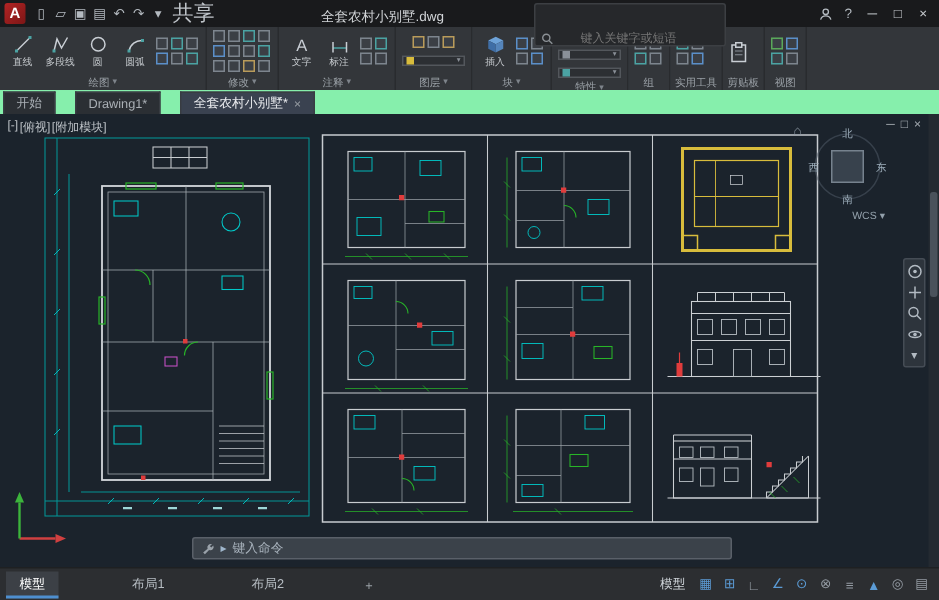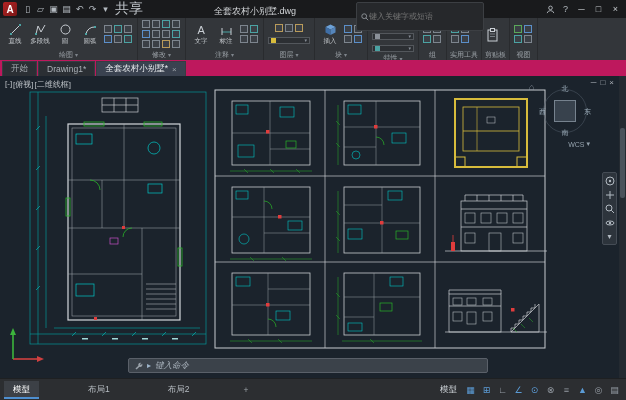--- a/index.html
+++ b/index.html
@@ -7,21 +7,21 @@
   body { font-family:"Liberation Sans","DejaVu Sans",sans-serif; background:#000; overflow:hidden; }
   .app { position:relative; width:626px; height:400px; background:#2b2d30; display:flex; flex-direction:column; overflow:hidden; }
 
   
   .titlebar { position:relative; flex:0 0 18px; background:#191a1c; display:flex; align-items:center; color:#c8c8c8; font-size:9px; }
   .logo { width:14px; height:14px; margin-left:3px; background:linear-gradient(135deg,#b32424,#7c1616); color:#fff; font-weight:bold; font-size:10px; display:flex; align-items:center; justify-content:center; border-radius:2px; }
   .qat { display:flex; align-items:center; margin-left:4px; }
   .qat-icon { width:13px; height:14px; display:flex; align-items:center; justify-content:center; color:#b4bac0; font-size:9px; }
   .share { margin-left:3px; color:#bfc4c9; font-size:14px; }
   .tb-title { position:absolute; left:160px; top:0; width:190px; height:22px; display:flex; align-items:center; justify-content:center; font-size:9px; color:#d2d5d8; white-space:nowrap; }
-  .tb-search { position:absolute; left:356px; top:2px; width:128px; height:29px; background:#26282b; border:1px solid #3c3f43; border-radius:2px; display:flex; align-items:center; padding:0 4px; gap:0; }
+  .tb-search { position:absolute; left:356px; top:2px; width:128px; height:29px; background:#26282b; border:1px solid #3c3f43; border-radius:2px; display:flex; align-items:flex-end; padding:0 4px; gap:18px; }
   .tb-search input { flex:1; background:transparent; border:none; outline:none; color:#8a8f94; font-size:8px; font-family:inherit; min-width:0; }
   .tb-right { position:absolute; right:2px; top:0; height:18px; display:flex; align-items:center; }
   .tb-ico { width:15px; height:16px; display:flex; align-items:center; justify-content:center; color:#b4bac0; }
   .win-btn { width:17px; height:16px; display:flex; align-items:center; justify-content:center; color:#c4c8cc; font-size:9px; }
 
   
   .menubar { flex:0 0 14px; background:#2e3033; display:flex; align-items:flex-end; padding-left:6px; }
   .mtab { padding:2px 6px 2px; font-size:8.5px; color:#c2c6ca; white-space:nowrap; }
   .mtab.active { background:#3e4145; color:#ffffff; }
 
@@ -40,21 +40,21 @@
   .tiny.teal { border-color:#4ba3a3; }
   .tiny.blue { border-color:#5b8fc9; }
   .tiny.warm { border-color:#b99b5a; }
   .tiny.green { border-color:#5aa85a; }
   .ddbar { width:42px; height:7px; border:1px solid #53575c; background:#2c2f33; display:flex; align-items:center; padding:0 2px; gap:2px; margin:1px 0; }
   .ddbar .chip { width:5px; height:5px; }
   .ddbar .dchev { margin-left:auto; font-size:5px; color:#8a9098; line-height:1; }
   .layers-col, .props-col { display:flex; flex-direction:column; justify-content:center; }
 
   
-  .filetabs { flex:0 0 16px; background:#be185d; display:flex; align-items:flex-end; padding-left:2px; gap:1px; }
+  .filetabs { flex:0 0 16px; background:#86efac; display:flex; align-items:flex-end; padding-left:2px; gap:13px; }
   .ftab { height:15px; padding:0 8px; font-size:8.5px; color:#aab0b6; background:#2b2f34; display:flex; align-items:center; gap:4px; border:1px solid #383c42; border-bottom:none; white-space:nowrap; }
   .ftab.active { background:#3a4250; color:#e9ebee; }
   .ftab .fx { font-size:8px; color:#9aa0a6; }
 
   
   .canvas { position:relative; flex:1; background:#1b232c; overflow:hidden; }
   .vp-label { position:absolute; left:5px; top:3px; font-size:8px; color:#bcc1c6; display:flex; gap:1px; }
   .dw-controls { position:absolute; right:12px; top:2px; display:flex; gap:4px; font-size:8px; color:#a9afb6; }
   .c-svg { position:absolute; }
 
@@ -71,21 +71,21 @@
   .navbar { position:absolute; right:9px; top:96px; width:15px; background:rgba(58,64,72,.6); border:1px solid #454c55; border-radius:2px; display:flex; flex-direction:column; align-items:center; padding:2px 0; gap:3px; }
   .nav-ico { width:11px; height:11px; display:flex; align-items:center; justify-content:center; color:#b2bac2; font-size:8px; }
 
   .vscroll { position:absolute; right:0; top:0; bottom:0; width:7px; background:#242a31; }
   .vthumb { position:absolute; right:1px; top:52px; width:5px; height:70px; background:#4a525b; border-radius:2px; }
 
   .ucsicon { position:absolute; left:6px; bottom:12px; }
 
   .cmdbar { position:absolute; left:128px; bottom:5px; width:360px; height:15px; background:rgba(62,68,76,.94); border:1px solid #5a6069; border-radius:2px; display:flex; align-items:center; padding:0 5px; gap:4px; }
   .cmd-prompt { color:#9fb6cc; font-size:8px; }
-  .cmd-text { color:#a8b2bc; font-size:8.5px;font-style:italic; }
+  .cmd-text { color:#a8b2bc; font-size:8.5px; }
 
   
   .statusbar { flex:0 0 22px; background:#2c2e31; border-top:1px solid #1e2022; display:flex; align-items:center; padding:0 4px; font-size:8.5px;gap:40px; }
   .ltab { padding:3px 9px; color:#b6bcc2; white-space:nowrap; }
   .ltab.active { background:#3c4046; color:#fff; box-shadow:inset 0 -2px 0 #4e8fd0; }
   .ltab-add { padding:3px 5px; color:#9aa0a6; }
   .sb-right { margin-left:auto; display:flex; align-items:center; gap:1px; }
   .model-toggle { color:#cfd4d9; padding:0 5px; }
   .sicon { width:15px; height:15px; display:flex; align-items:center; justify-content:center; font-size:9px; color:#959ca4; }
   .sicon.on { color:#5b9bd5; }
@@ -361,21 +361,21 @@
       <span>全套农村小别墅*</span>
       <span class="fx">×</span>
     </div>
   </div>
 
   <div class="canvas">
 
     <div class="vp-label">
       <span>[-]</span>
       <span>[俯视]</span>
-      <span>[二维线框]</span>
+      <span>[附加模块]</span>
     </div>
 
     <div class="dw-controls">
       <span>─</span>
       <span>□</span>
       <span>×</span>
     </div>
 
     <svg class="c-svg" style="left:24px; top:12px;" width="188" height="262" viewBox="0 0 188 262">
       <g stroke="#00a8a8" stroke-width="0.7" fill="none" opacity="0.85">

